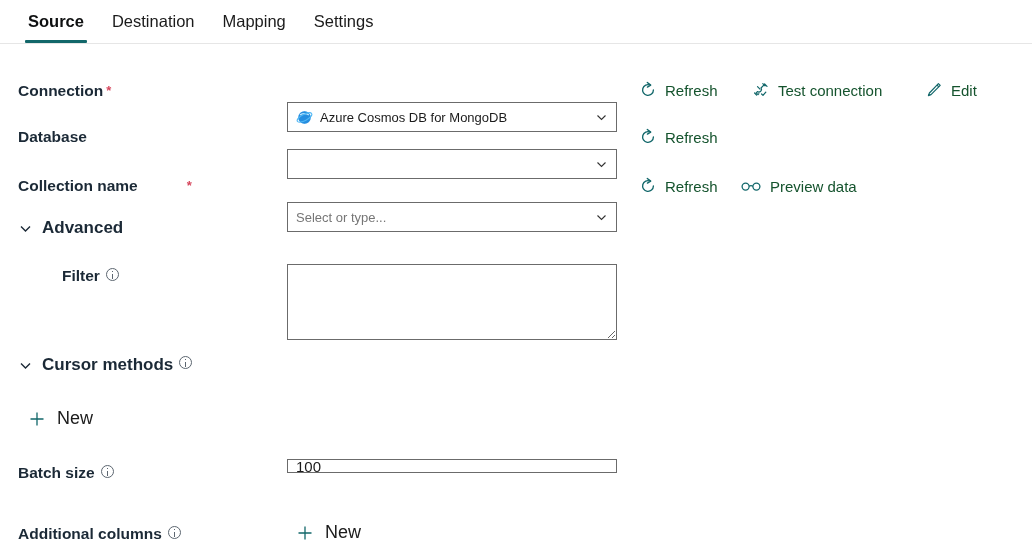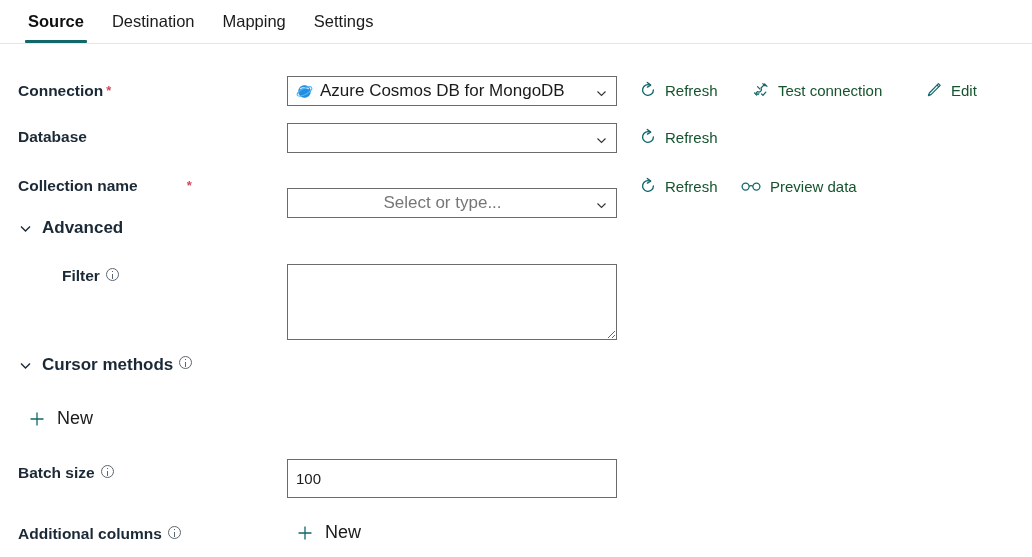--- a/index.html
+++ b/index.html
@@ -77,23 +77,24 @@
   
   .field {
     position: absolute;
     left: 287px;
     width: 330px;
     height: 30px;
     border: 1px solid #6b6b6b;
     background: #fff;
     display: flex; align-items: center;
     padding: 0 8px;
-    font-size: 17px;
-    color: #1b1b1b;
-    cursor: pointer;
+    font-size: 13px;
+    color: #1b1b1b;
+    cursor: pointer;
+    margin-top: 26px;
   }
   .field .val { flex: 1; white-space: nowrap; overflow: hidden; text-overflow: ellipsis; }
   .field .val.placeholder { color: #767676; }
   .chev {
     width: 13px; height: 13px; flex: none; margin-left: 6px;
   }
   .cosmos-icon { width: 17px; height: 17px; flex: none; margin-right: 7px; }
 
   textarea.filter-box {
     position: absolute;
@@ -105,21 +106,21 @@
     font-size: 15px;
     color: #1b1b1b;
     padding: 5px 7px;
     resize: both;
     outline: none;
   }
 
   input.text-box {
     position: absolute;
     left: 287px;
-    width: 330px; height: 39px;
+    width: 330px; height: 14px;
     border: 1px solid #6b6b6b;
     background: #fff;
     font-family: "Liberation Sans", sans-serif;
     font-size: 15px;
     color: #1b1b1b;
     padding: 0 8px;
     outline: none;
   }
 
   
@@ -255,21 +256,21 @@
     <span>Refresh</span>
   </div>
 </div>
 
 <div class="row" style="top:172px;height:30px;">
   <div class="label" style="top:5px;gap:46px;">
     <span>Collection name</span>
     <span class="req">*</span>
   </div>
 
-  <div class="field" style="top:16px;text-align:center;">
+  <div class="field" style="top:4px;">
     <span class="val placeholder">Select or type...</span>
     <span class="chev">
       <svg viewBox="0 0 13 13" width="13" height="13">
           <path d="M2.5 4.5 L6.5 8.5 L10.5 4.5" stroke="#333" stroke-width="1.1" fill="none"></path>
         </svg>
     </span>
   </div>
 
   <div class="cmd" style="left:639px;top:5px;">
     <span>

